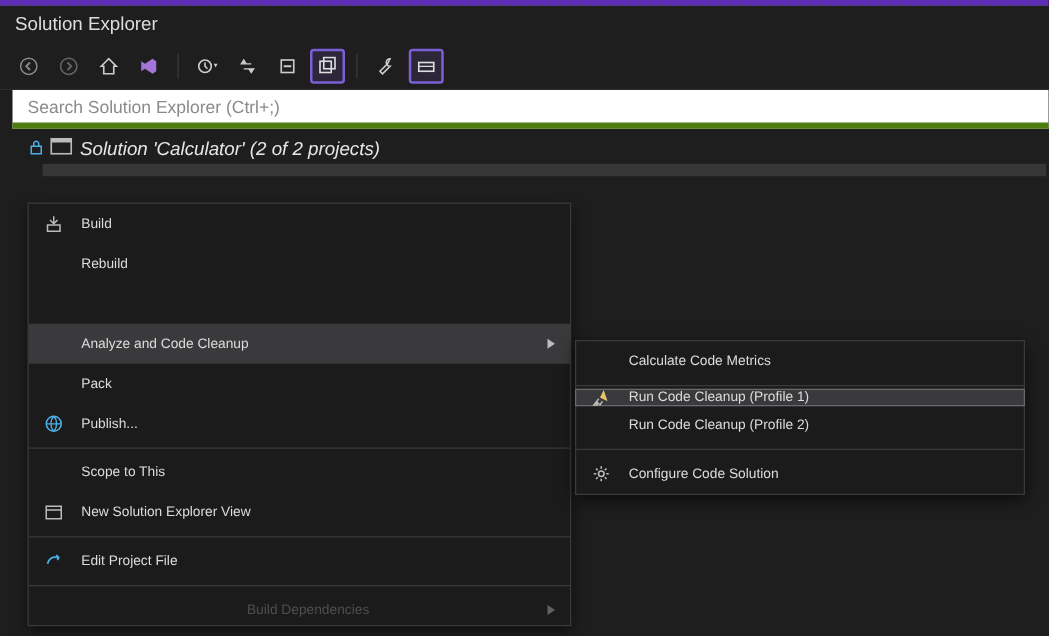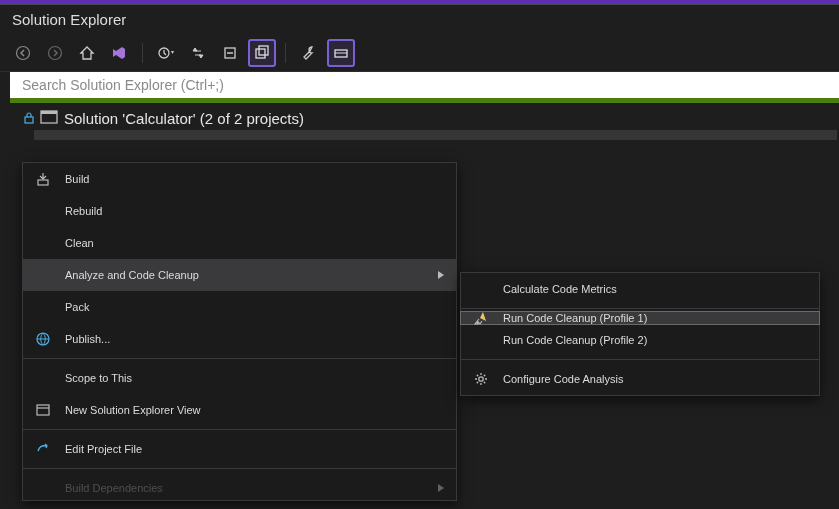--- a/index.html
+++ b/index.html
@@ -65,21 +65,21 @@
     padding-top: 4px;
     font-size: 15px;
   }
   .tree-row {
     display: flex;
     align-items: center;
     gap: 6px;
     padding: 3px 10px;
     color: #e6e6e6;
   }
-  .indent1 { padding-left: 24px; }
+  .indent1 { padding-left: 24px; font-style: italic; }
   .lock-ico { color: #4db0e6; }
   .sol-ico { color: #bdbdbd; }
   .highlight {
     background: #363636;
     height: 10px;
     margin-left: 34px;
     margin-right: 2px;
   }
 
   .ctx-menu {
@@ -127,21 +127,21 @@
   .ctx-item.highlight {
     background: #3a3a3c;
     border: 1px solid #6a6a6c;
     margin: -1px;
   }
   .ctx-sep {
     height: 1px;
     background: #3a3a3a;
     margin: 3px 0;
   }
-  .faded { color: #8a8a8a; }
+  .faded { color: #8a8a8a; text-align: center; }
   .cut-bottom .ctx-item:last-child { opacity: 0.45; padding-bottom: 2px; }
 </style>
 </head>
 <body>
 
 <div class="topbar"></div>
 
 <div class="panel-title">Solution Explorer</div>
 
 <div class="toolbar">
@@ -238,21 +238,20 @@
         </svg>
     </span>
     <span class="label">Build</span>
   </div>
   <div class="ctx-item">
     <span class="ico"></span>
     <span class="label">Rebuild</span>
   </div>
   <div class="ctx-item">
     <span class="ico"></span>
-    <span class="label">Clean</span>
   </div>
   <div class="ctx-item hovered">
     <span class="ico"></span>
     <span class="label">Analyze and Code Cleanup</span>
     <span class="arrow"></span>
   </div>
   <div class="ctx-item">
     <span class="ico"></span>
     <span class="label">Pack</span>
   </div>
@@ -316,15 +315,15 @@
     <span class="label">Run Code Cleanup (Profile 2)</span>
   </div>
   <div class="ctx-sep"></div>
   <div class="ctx-item">
     <span class="ico">
       <svg width="16" height="16" viewBox="0 0 16 16">
           <circle cx="8" cy="8" r="2.2" fill="none" stroke="#bbb" stroke-width="1.3"></circle>
           <path d="M8 2 L8 4 M8 12 L8 14 M2 8 L4 8 M12 8 L14 8 M3.8 3.8 L5.2 5.2 M10.8 10.8 L12.2 12.2 M12.2 3.8 L10.8 5.2 M5.2 10.8 L3.8 12.2" stroke="#bbb" stroke-width="1.3"></path>
         </svg>
     </span>
-    <span class="label">Configure Code Analysis</span>
+    <span class="label">Configure Code Solution</span>
   </div>
 </div>
 
 </body></html>

